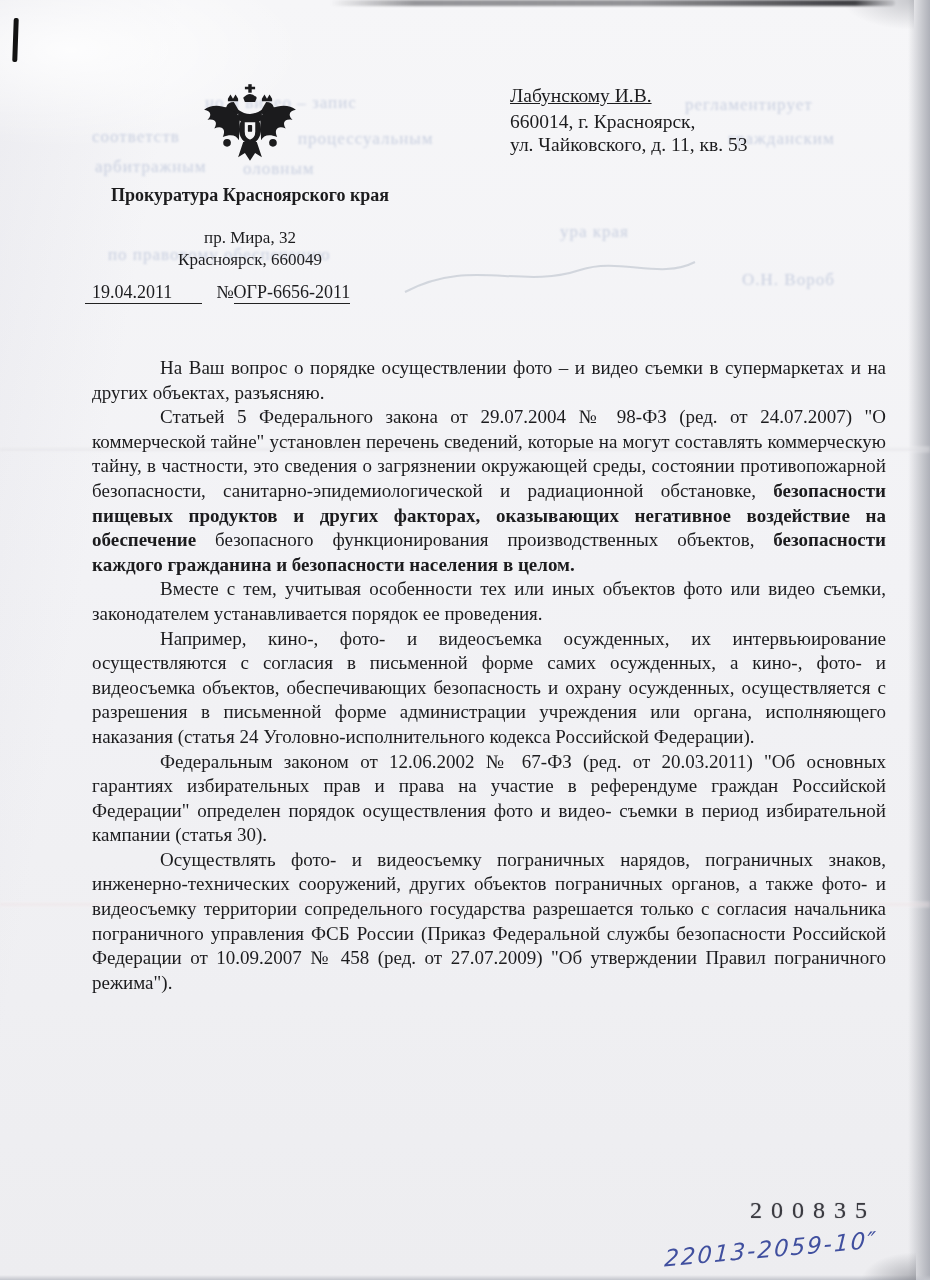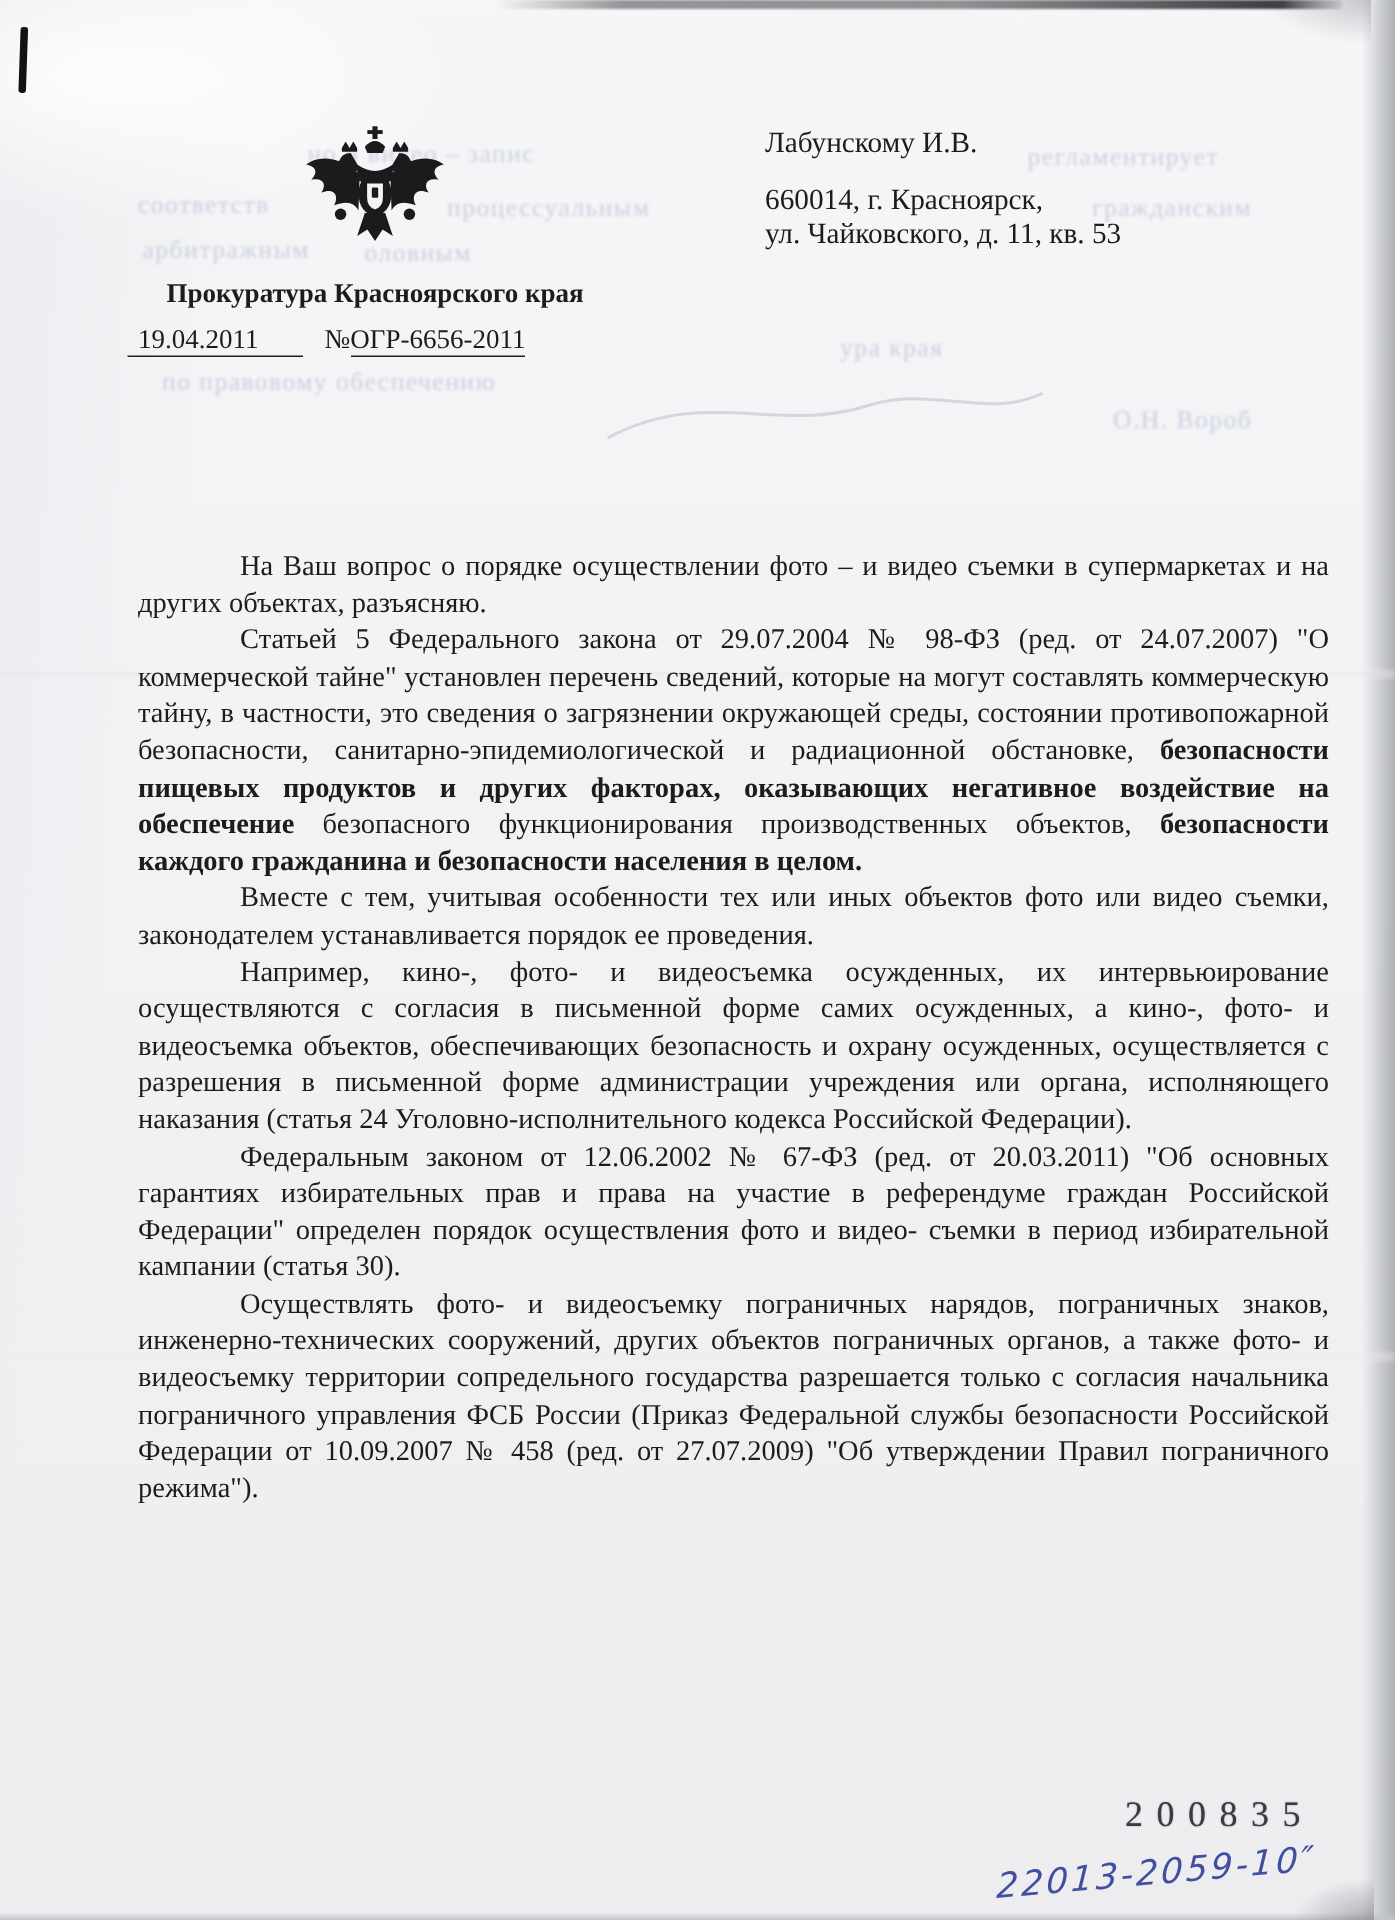--- a/index.html
+++ b/index.html
@@ -54,24 +54,24 @@
   .addr{font-size:17px;line-height:1.32;}
   .addr-block{margin-top:21px;}
   .dateline{margin-top:10px;font-size:18px;text-align:left;white-space:nowrap;}
   .u{border-bottom:1.6px solid #222;}
   .date-u{padding:0 30px 1px 7px;}
   .num-u{padding-bottom:1px;}
   .num-gap{display:inline-block;width:14px;}
 
   
   .recipient{position:absolute;left:510px;top:84px;font-size:19.5px;line-height:23px;}
-  .recipient .name{margin-bottom:15px;}
+  .recipient .name{margin-bottom:3px;text-decoration:underline;}
 
   
-  .body-text{position:absolute;left:92px;top:366px;width:794px;font-size:19px;line-height:24.6px;text-align:justify;}
+  .body-text{position:absolute;left:92px;top:356px;width:794px;font-size:19px;line-height:24.6px;text-align:justify;}
   .para{margin:0;text-indent:68px;}
   .b{font-weight:bold;}
 
   
   .stamp{position:absolute;left:750px;top:1197px;font-family:Liberation Serif, serif;
     font-size:24px;letter-spacing:9px;color:#3a3a40;text-shadow:0 0 1px rgba(60,60,70,.6);}
   .handnote{position:absolute;left:664px;top:1236px;color:#2e3f97;font-size:23px;font-style:italic;
     font-family:"DejaVu Sans", sans-serif;letter-spacing:2px;transform:rotate(-5deg) skewX(-8deg);opacity:.9;}
 </style>
 </head>
@@ -119,20 +119,24 @@
         <path d="M48 38 C34 24 16 22 6 30 C16 32 14 38 10 42 C20 40 22 46 18 52 C28 48 32 54 28 62 C38 58 44 60 47 66 Z"></path>
         <path d="M72 38 C86 24 104 22 114 30 C104 32 106 38 110 42 C100 40 98 46 102 52 C92 48 88 54 92 62 C82 58 76 60 73 66 Z"></path>
         <circle cx="33" cy="69" r="4.5"></circle>
         <circle cx="87" cy="69" r="4.5"></circle>
         <path d="M52 68 L46 86 L54 81 L60 90 L66 81 L74 86 L68 68 Z"></path>
         <path d="M53 44 h14 v12 q0 8 -7 10 q-7 -2 -7 -10 Z" fill="#f4f4f6" stroke="#1b1b1d" stroke-width="1.6"></path>
         <rect x="57.5" y="48" width="5" height="8" rx="1"></rect>
       </g>
     </svg>
     <div class="org2">Прокуратура Красноярского края</div>
+    <div class="addr-block">
+      <div class="addr">пр. Мира, 32</div>
+      <div class="addr">Красноярск, 660049</div>
+    </div>
     <div class="dateline">
       <span class="u date-u">19.04.2011</span><span class="num-gap"></span><span>№</span><span class="u num-u">ОГР-6656-2011</span>
     </div>
   </div>
 
   <div class="recipient">
     <div class="name">Лабунскому И.В.</div>
     <div>660014, г. Красноярск,</div>
     <div>ул. Чайковского, д. 11, кв. 53</div>
   </div>

